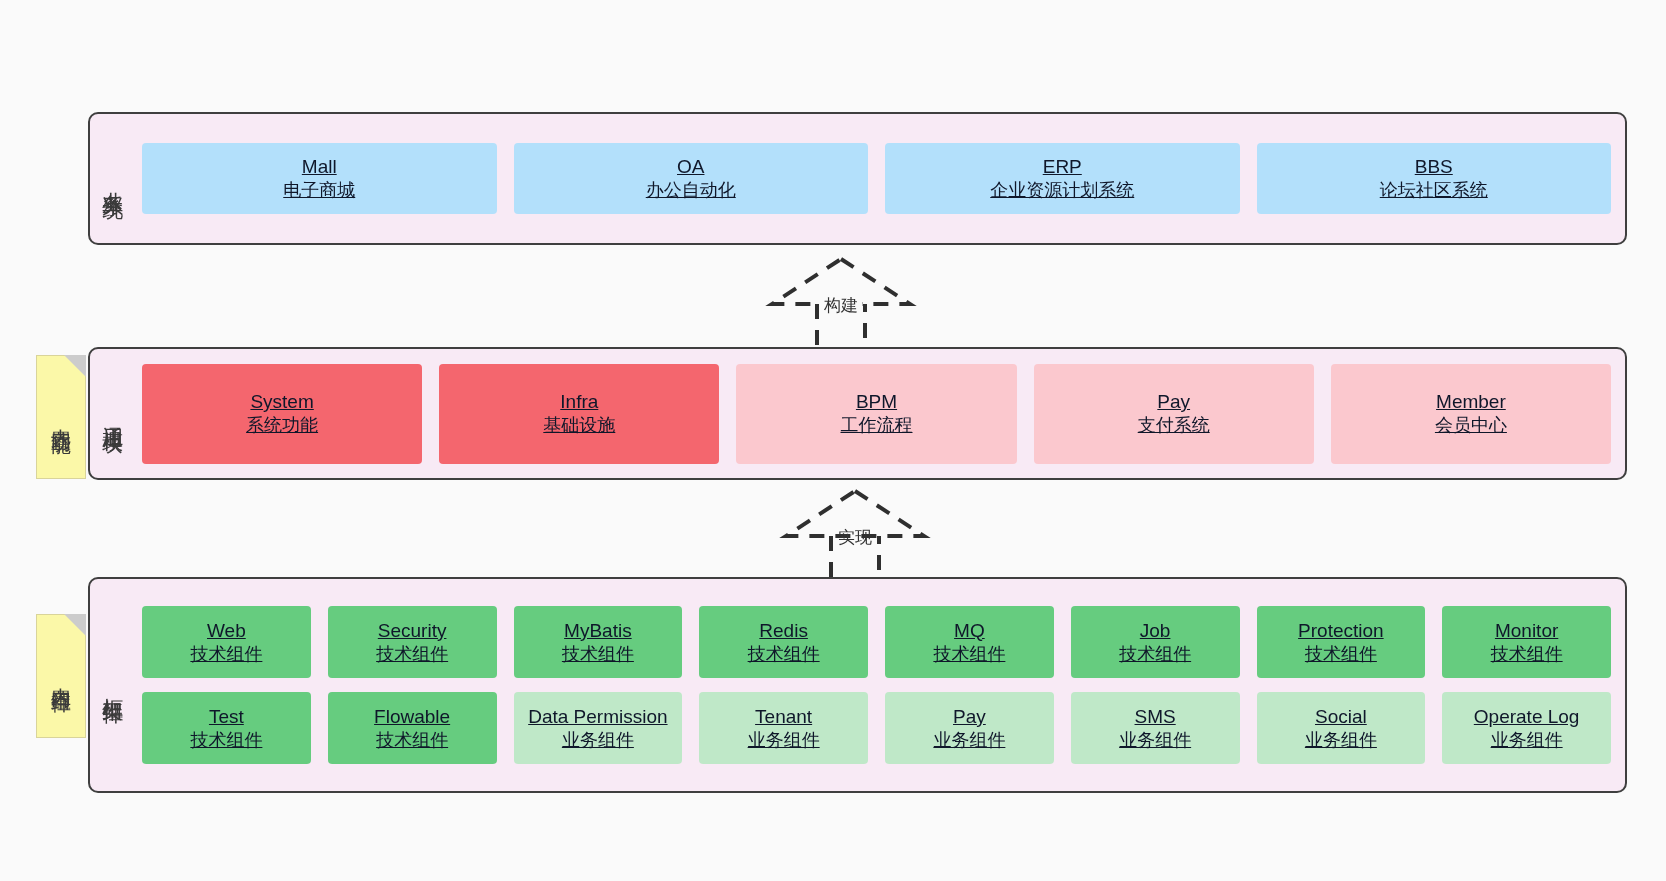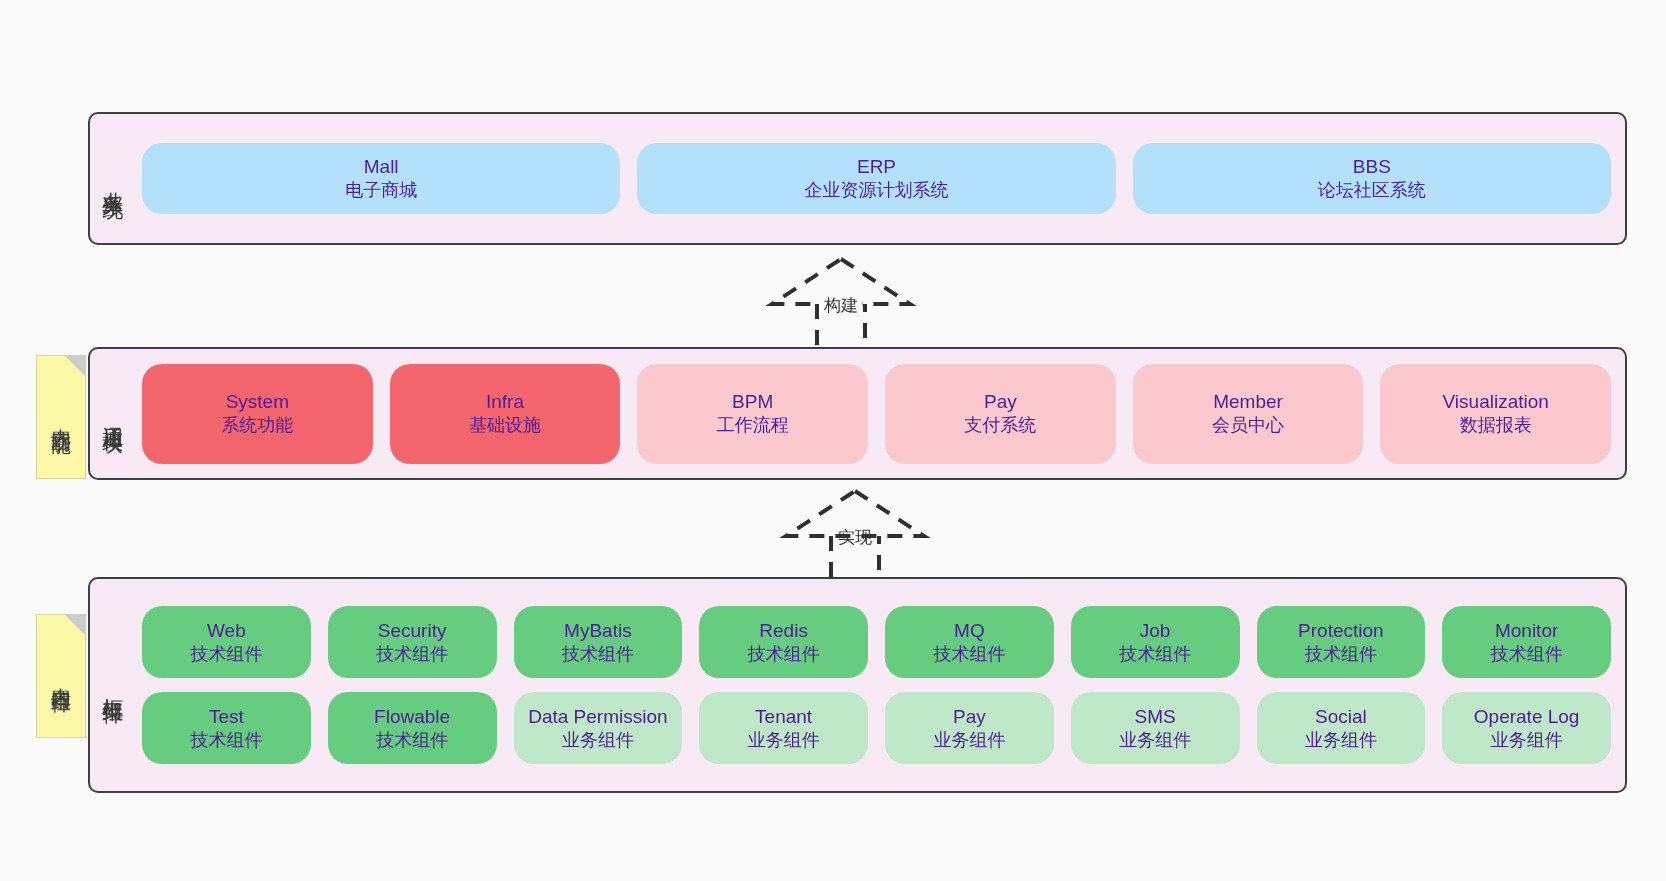--- a/index.html
+++ b/index.html
@@ -52,30 +52,31 @@
     padding: 0 14px 0 6px;
     gap: 14px;
   }
   .row {
     display: flex;
     gap: 17px;
   }
   .card {
     flex: 1 1 0;
     box-sizing: border-box;
-    border-radius: 20px;
+    border-radius: 4px;
     display: flex;
     flex-direction: column;
     align-items: center;
     justify-content: center;
     text-align: center;
-    color: #4c1d95;
+    color: #0f172a;
     line-height: 1.26;
     padding: 6px 4px;
     user-select: none;
+    text-decoration: underline;
   }
   .card .en { font-size: 19px; }
   .card .cn { font-size: 18px; text-align: center; }
 
   
   .c-blue       { background: #b3e0fb; }
   .c-red        { background: #f4666e; }
   .c-pink       { background: #fbc8ce; }
   .c-green      { background: #66cc7f; }
   .c-lightgreen { background: #bfe8c8; }
@@ -151,20 +152,24 @@
 
   <div class="layer" id="layer-business">
     <div class="layer-title">业务系统</div>
     <div class="layer-body">
       <div class="row">
         <div class="card c-blue">
           <span class="en">Mall</span>
           <span class="cn">电子商城</span>
         </div>
         <div class="card c-blue">
+          <span class="en">OA</span>
+          <span class="cn">办公自动化</span>
+        </div>
+        <div class="card c-blue">
           <span class="en">ERP</span>
           <span class="cn">企业资源计划系统</span>
         </div>
         <div class="card c-blue">
           <span class="en">BBS</span>
           <span class="cn">论坛社区系统</span>
         </div>
       </div>
     </div>
   </div>
@@ -198,24 +203,20 @@
           <span class="cn">工作流程</span>
         </div>
         <div class="card c-pink">
           <span class="en">Pay</span>
           <span class="cn">支付系统</span>
         </div>
         <div class="card c-pink">
           <span class="en">Member</span>
           <span class="cn">会员中心</span>
         </div>
-        <div class="card c-pink">
-          <span class="en">Visualization</span>
-          <span class="cn">数据报表</span>
-        </div>
       </div>
     </div>
   </div>
 
   <div class="connector" id="connector-implement">
     <svg width="170" height="98" viewBox="0 0 170 98">
       <path d="M85 6 L154 51 L16 51 Z" fill="none" stroke="#2f2f2f" stroke-width="4" stroke-dasharray="15,11" stroke-linecap="butt"></path>
       <path d="M61 51 L61 96 L109 96 L109 51" fill="none" stroke="#2f2f2f" stroke-width="4" stroke-dasharray="15,11"></path>
     </svg>
     <span class="connector-label">实现</span>

